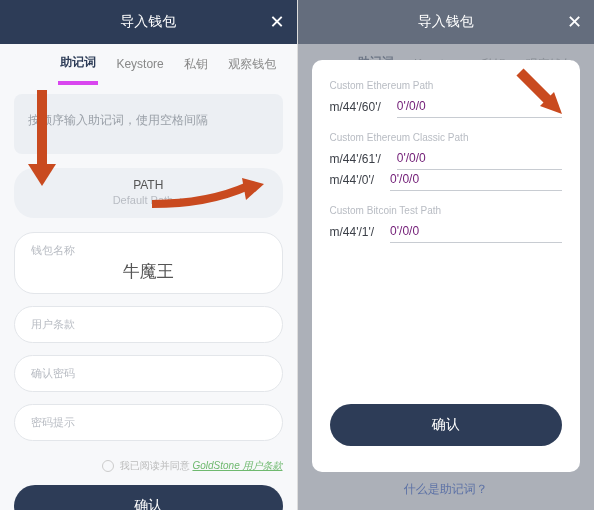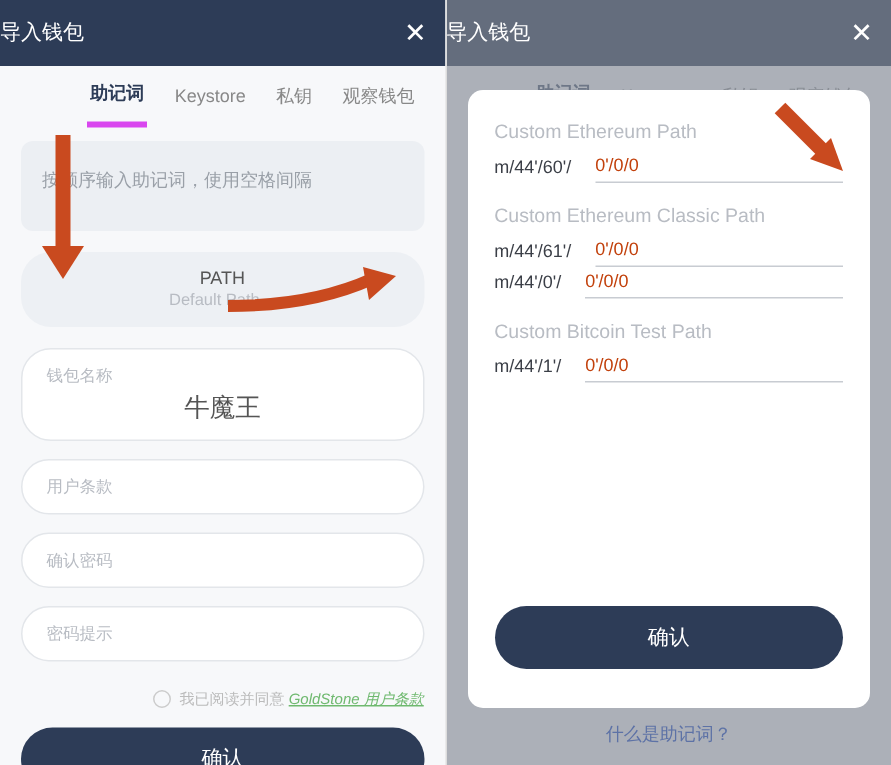--- a/index.html
+++ b/index.html
@@ -18,20 +18,21 @@
     display: flex;
     flex-direction: column;
   }
   .screen + .screen { border-left: 1px solid #ddd; }
   .header {
     background: #2d3c57;
     color: #fff;
     height: 44px;
     display: flex;
     align-items: center;
+    justify-content: center;
     position: relative;
     font-size: 14px;
   }
   .header.dim { background: #646d7d; }
   .close-btn {
     position: absolute;
     right: 12px;
     top: 50%;
     transform: translateY(-50%);
     color: #fff;
@@ -153,21 +154,21 @@
     left: 14px; right: 14px;
     top: 60px;
     bottom: 38px;
     background: #fff;
     border-radius: 10px;
     padding: 16px 18px 16px;
     display: flex;
     flex-direction: column;
   }
   .modal .section-label {
-    font-size: 13px;
+    font-size: 10px;
     color: #b8bcc3;
     margin-top: 14px;
     margin-bottom: 6px;
   }
   .modal .section-label:first-of-type { margin-top: 4px; }
   .modal .path-input-row {
     display: flex;
     gap: 16px;
     align-items: flex-end;
   }
@@ -175,21 +176,21 @@
     font-size: 12px;
     color: #3b3f47;
     padding-bottom: 4px;
     white-space: nowrap;
   }
   .modal .path-input-row .input {
     flex: 1;
     border: none;
     border-bottom: 1px solid #c8ccd2;
     font-size: 12px;
-    color: #c2410c;
+    color: #701a75;
     padding: 2px 0 4px;
     outline: none;
     background: transparent;
   }
   .modal .confirm-btn {
     margin-top: auto;
   }
   
   .arrow {
     position: absolute;

